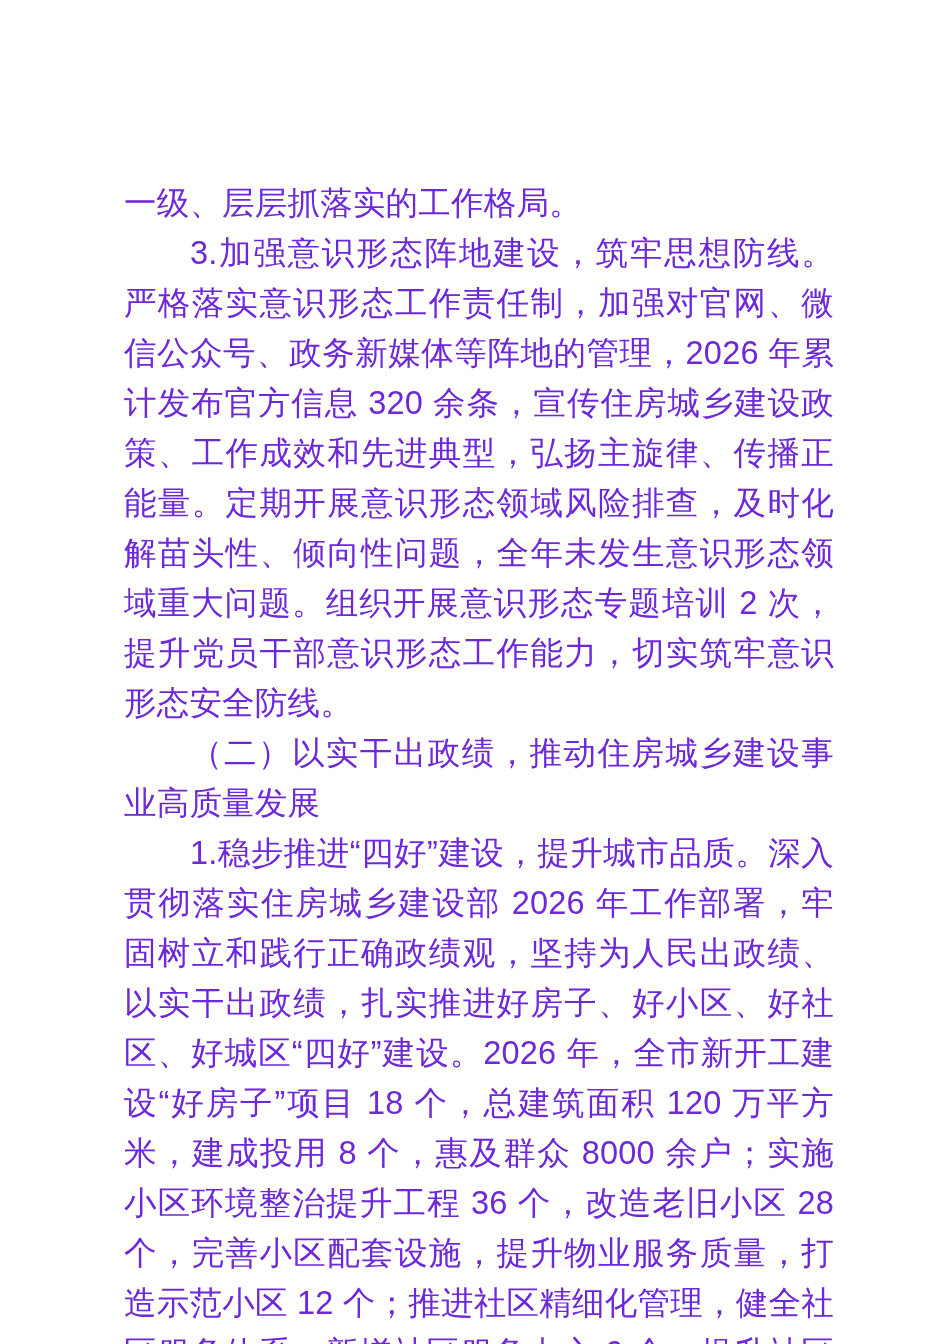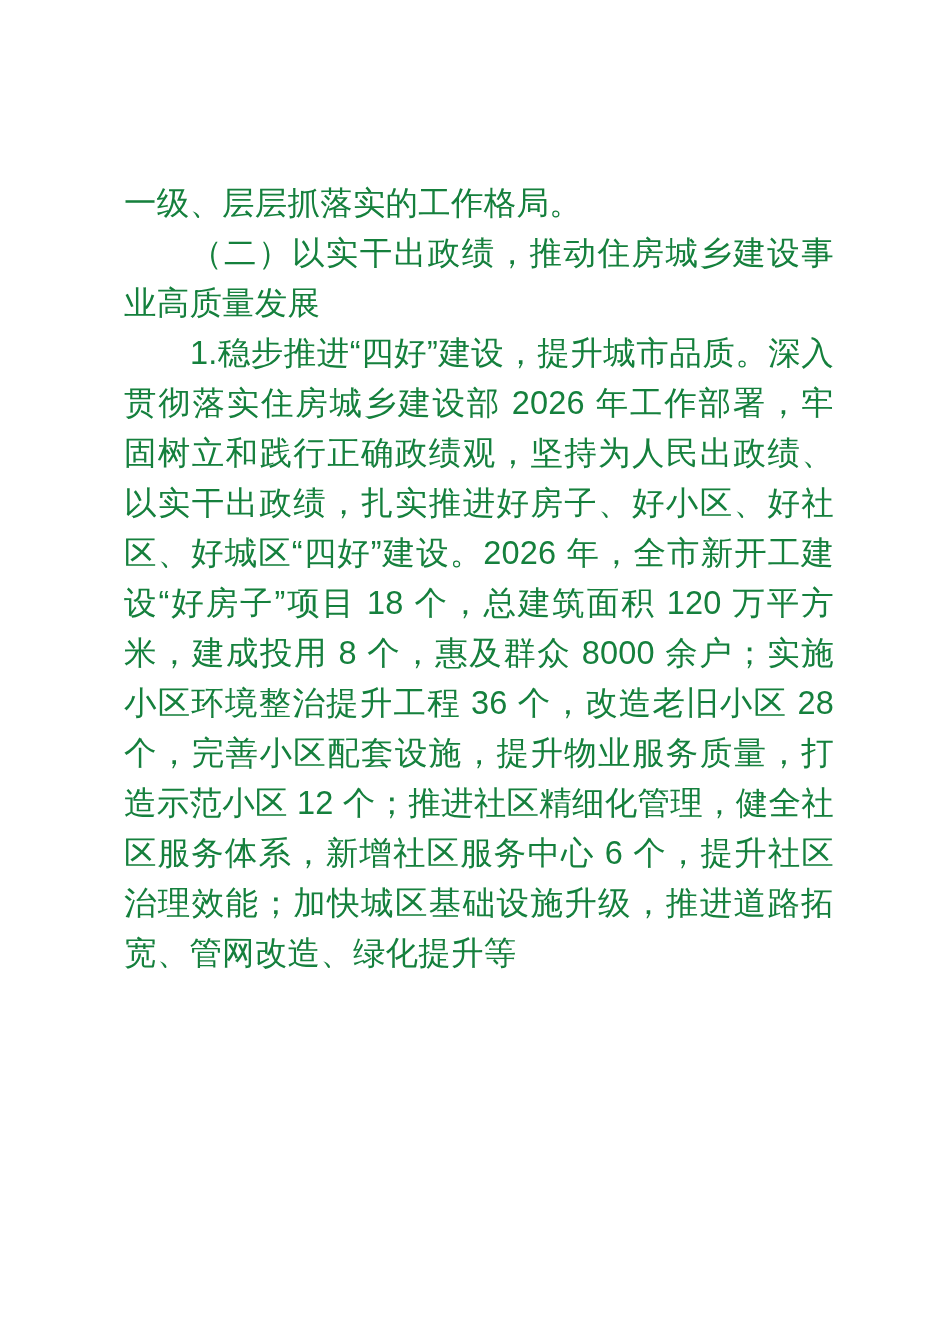--- a/index.html
+++ b/index.html
@@ -36,21 +36,21 @@
   .para {
     margin: 0;
     padding: 0;
     font-size: 32.5px;
     line-height: 50px;
     letter-spacing: 0.2px;
     text-align: justify;
     text-justify: inter-character;
     text-align-last: left;
     word-break: break-all;
-    color: #15803d;
+    color: #6d28d9;
     font-weight: 400;
   }
 
   .para.cont {
     text-indent: 0;
   }
 
   .para.indent {
     text-indent: 66px;
   }
@@ -66,19 +66,20 @@
   }
 </style>
 </head>
 <body>
 
 <div id="page">
   <div id="body-text">
 
     <p class="para cont">一级、层层抓落实的工作格局。</p>
 
+    <p class="para indent">3.加强意识形态阵地建设，筑牢思想防线。严格落实意识形态工作责任制，加强对官网、微信公众号、政务新媒体等阵地的管理，2026 年累计发布官方信息 320 余条，宣传住房城乡建设政策、工作成效和先进典型，弘扬主旋律、传播正能量。定期开展意识形态领域风险排查，及时化解苗头性、倾向性问题，全年未发生意识形态领域重大问题。组织开展意识形态专题培训 2 次，提升党员干部意识形态工作能力，切实筑牢意识形态安全防线。</p>
 
     <p class="para heading">（二）以实干出政绩，推动住房城乡建设事业高质量发展</p>
 
     <p class="para indent">1.稳步推进“四好”建设，提升城市品质。深入贯彻落实住房城乡建设部 2026 年工作部署，牢固树立和践行正确政绩观，坚持为人民出政绩、以实干出政绩，扎实推进好房子、好小区、好社区、好城区“四好”建设。2026 年，全市新开工建设“好房子”项目 18 个，总建筑面积 120 万平方米，建成投用 8 个，惠及群众 8000 余户；实施小区环境整治提升工程 36 个，改造老旧小区 28 个，完善小区配套设施，提升物业服务质量，打造示范小区 12 个；推进社区精细化管理，健全社区服务体系，新增社区服务中心 6 个，提升社区治理效能；加快城区基础设施升级，推进道路拓宽、管网改造、绿化提升等</p>
 
   </div>
 </div>
 
 </body></html>

